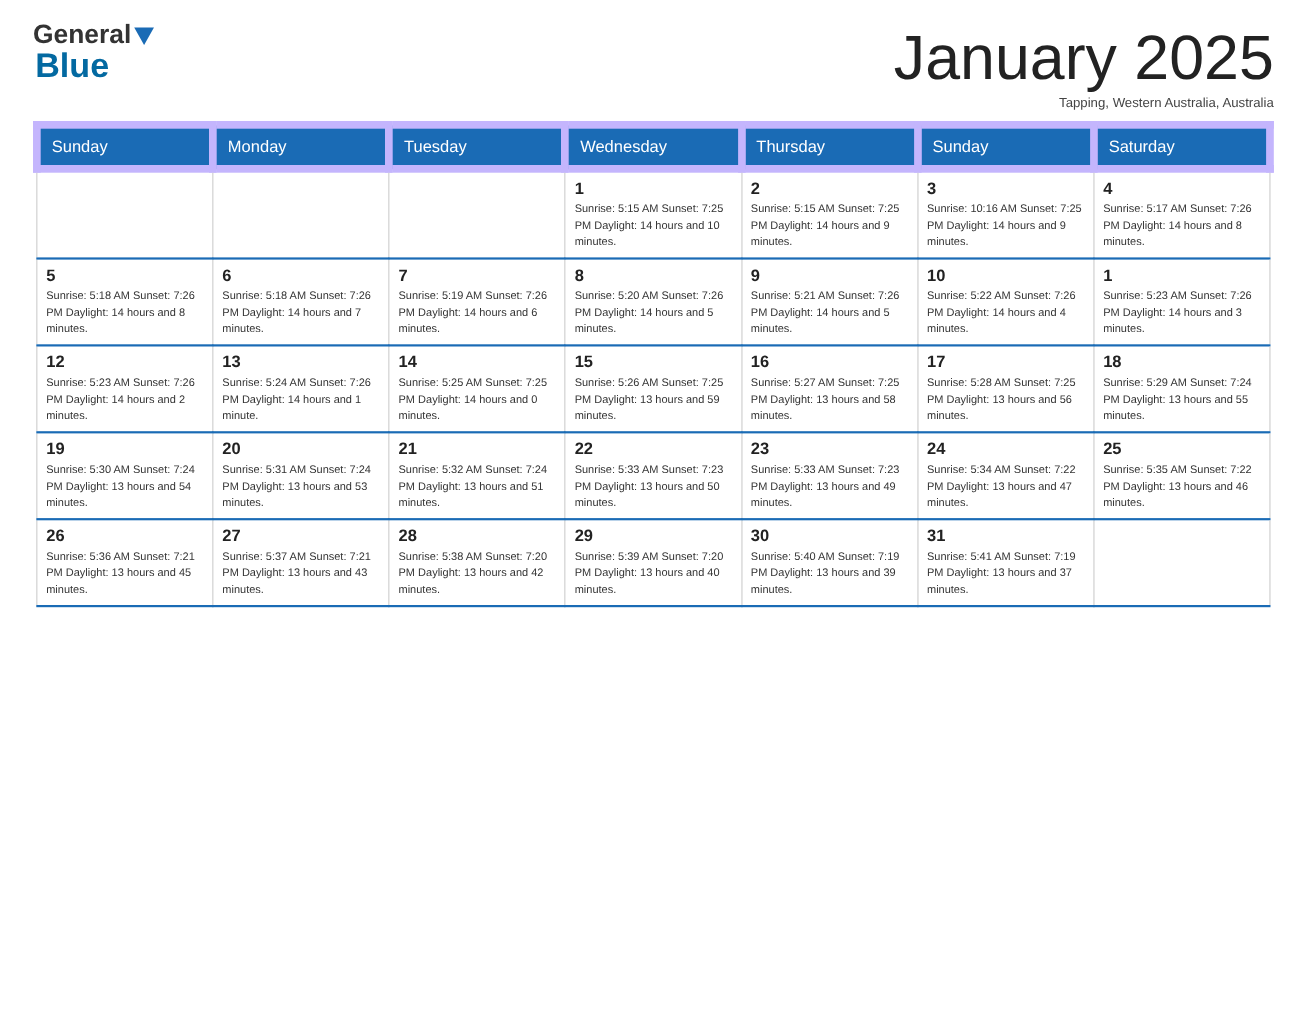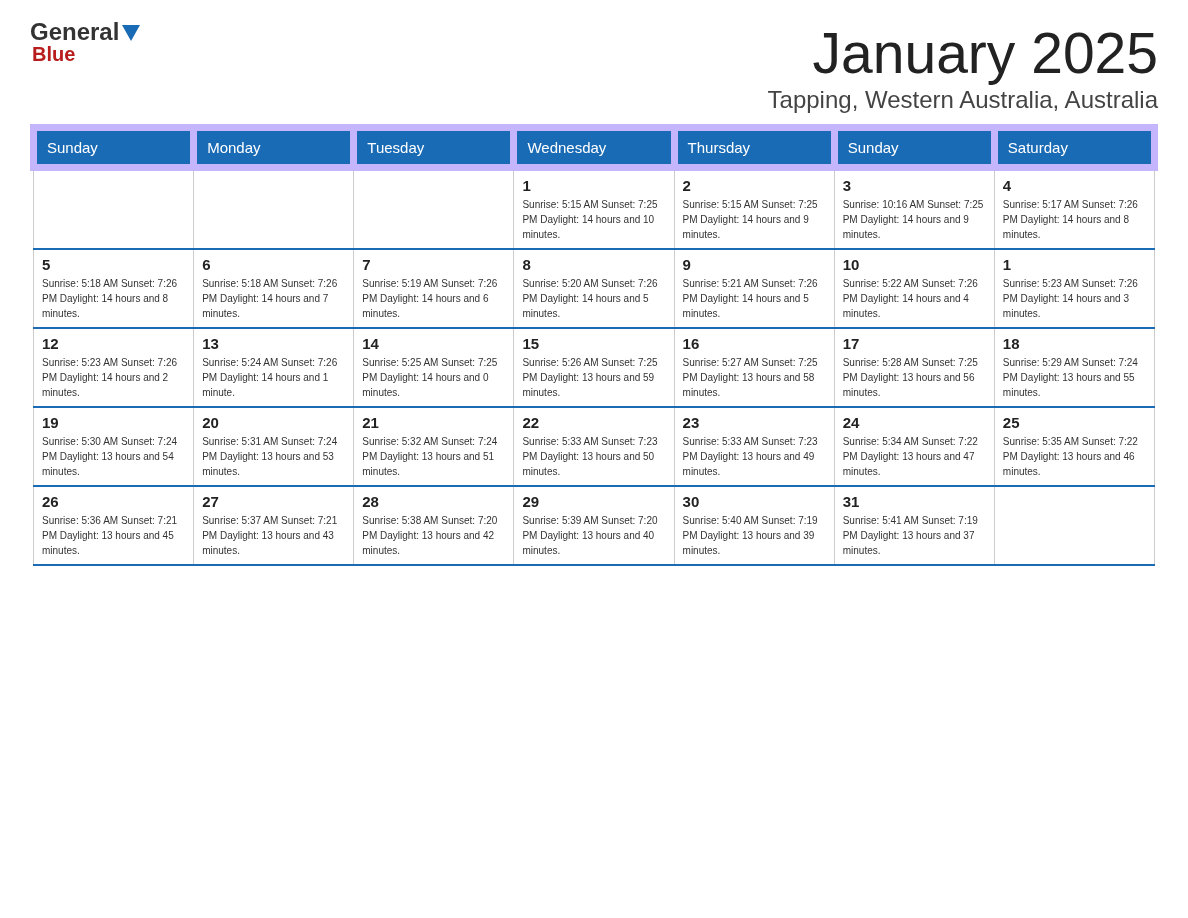--- a/index.html
+++ b/index.html
@@ -18,21 +18,21 @@
     }
     .title-block {
       text-align: right;
     }
     .title-block h1 {
       font-size: 57px;
       font-weight: normal;
       color: #222;
     }
     .title-block h2 {
-      font-size: 24px;
+      font-size: 12px;
       font-weight: normal;
       color: #444;
     }
     .calendar {
       width: 100%;
       border-collapse: collapse;
       margin-top: 10px;
     }
     .calendar thead tr th {
       background-color: #1a6bb5;
@@ -89,23 +89,23 @@
       display: inline-block;
       width: 0;
       height: 0;
       border-left: 9px solid transparent;
       border-right: 9px solid transparent;
       border-top: 16px solid #1a6bb5;
       margin-left: 3px;
       margin-bottom: -2px;
     }
     .logo-text-blue {
-      font-size: 20px;
+      font-size: 31px;
       font-weight: bold;
-      color: #b91c1c;
+      color: #0369a1;
       margin-left: 2px;
     }
   </style>
 </head>
 <body>
 
 <div class="header">
   <div class="logo-wrapper">
     <div class="logo-top">
       <span class="logo-text-general">General</span>

